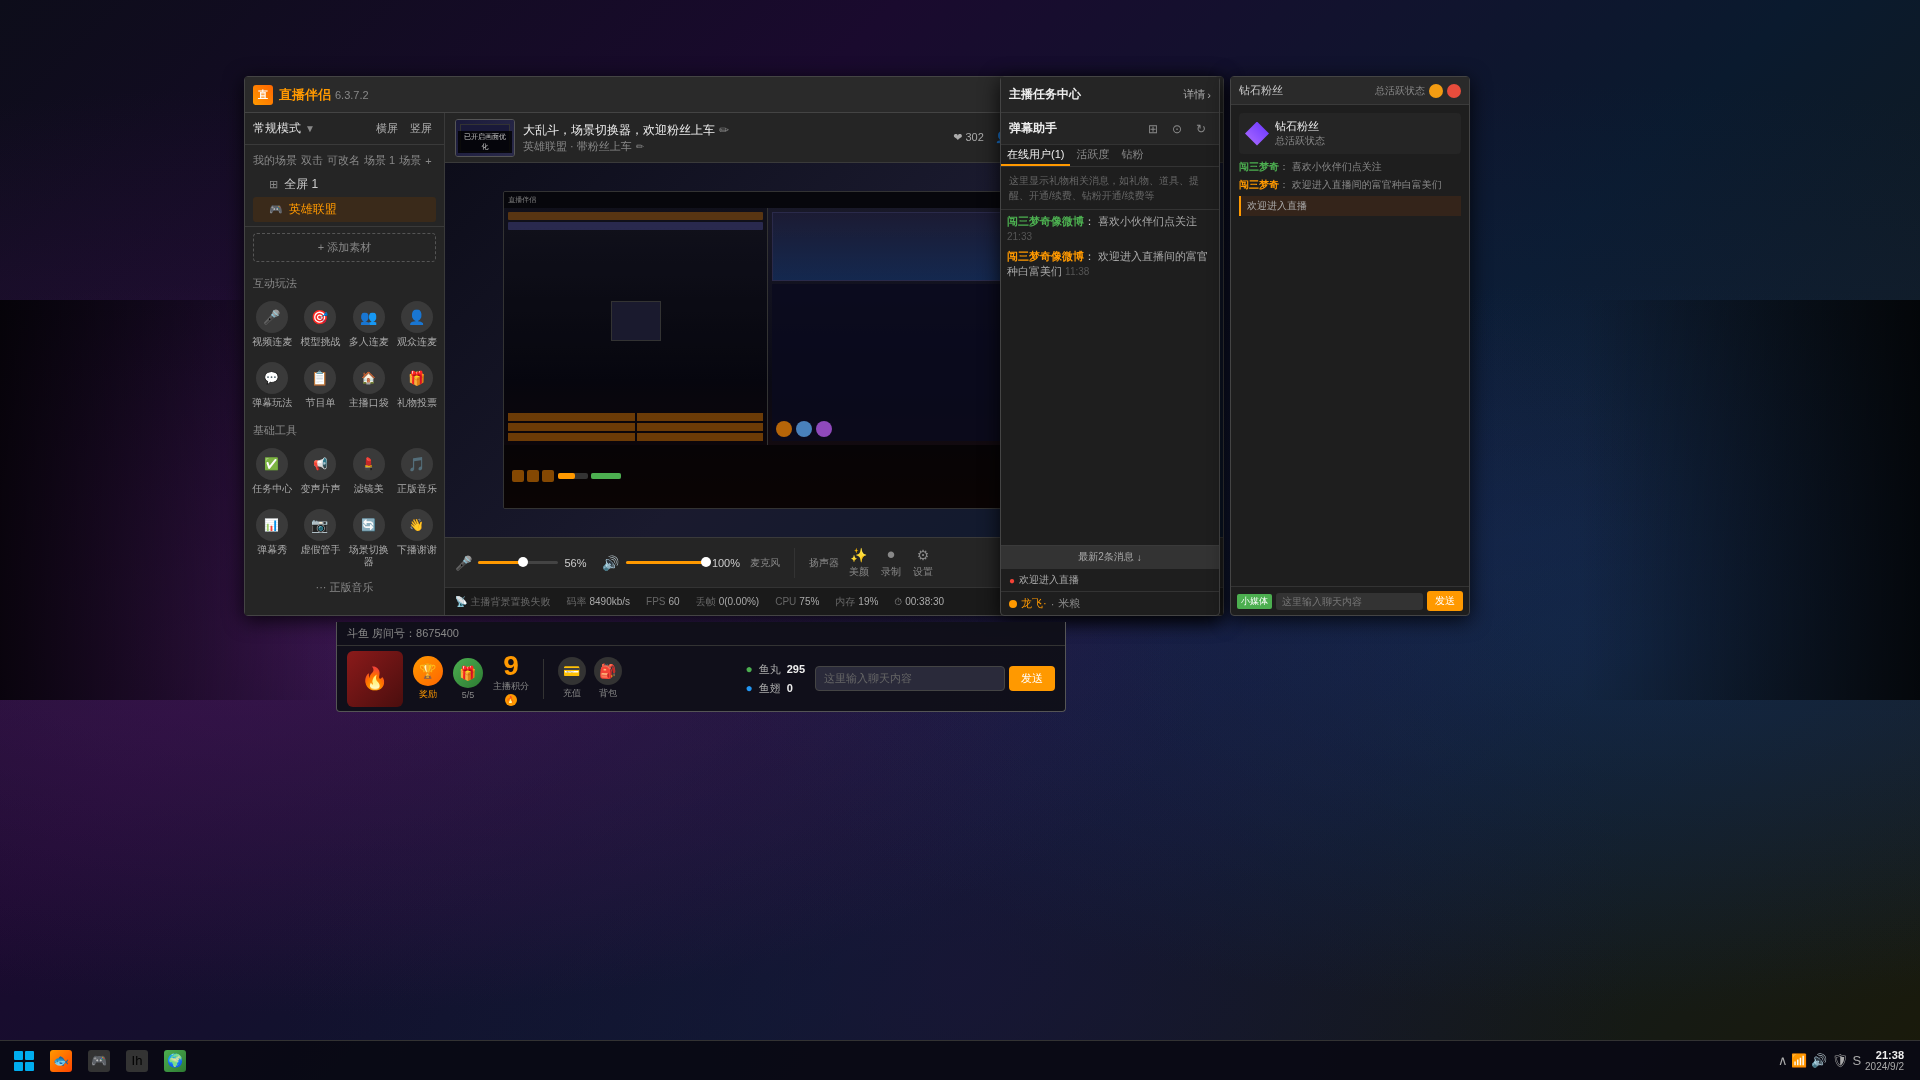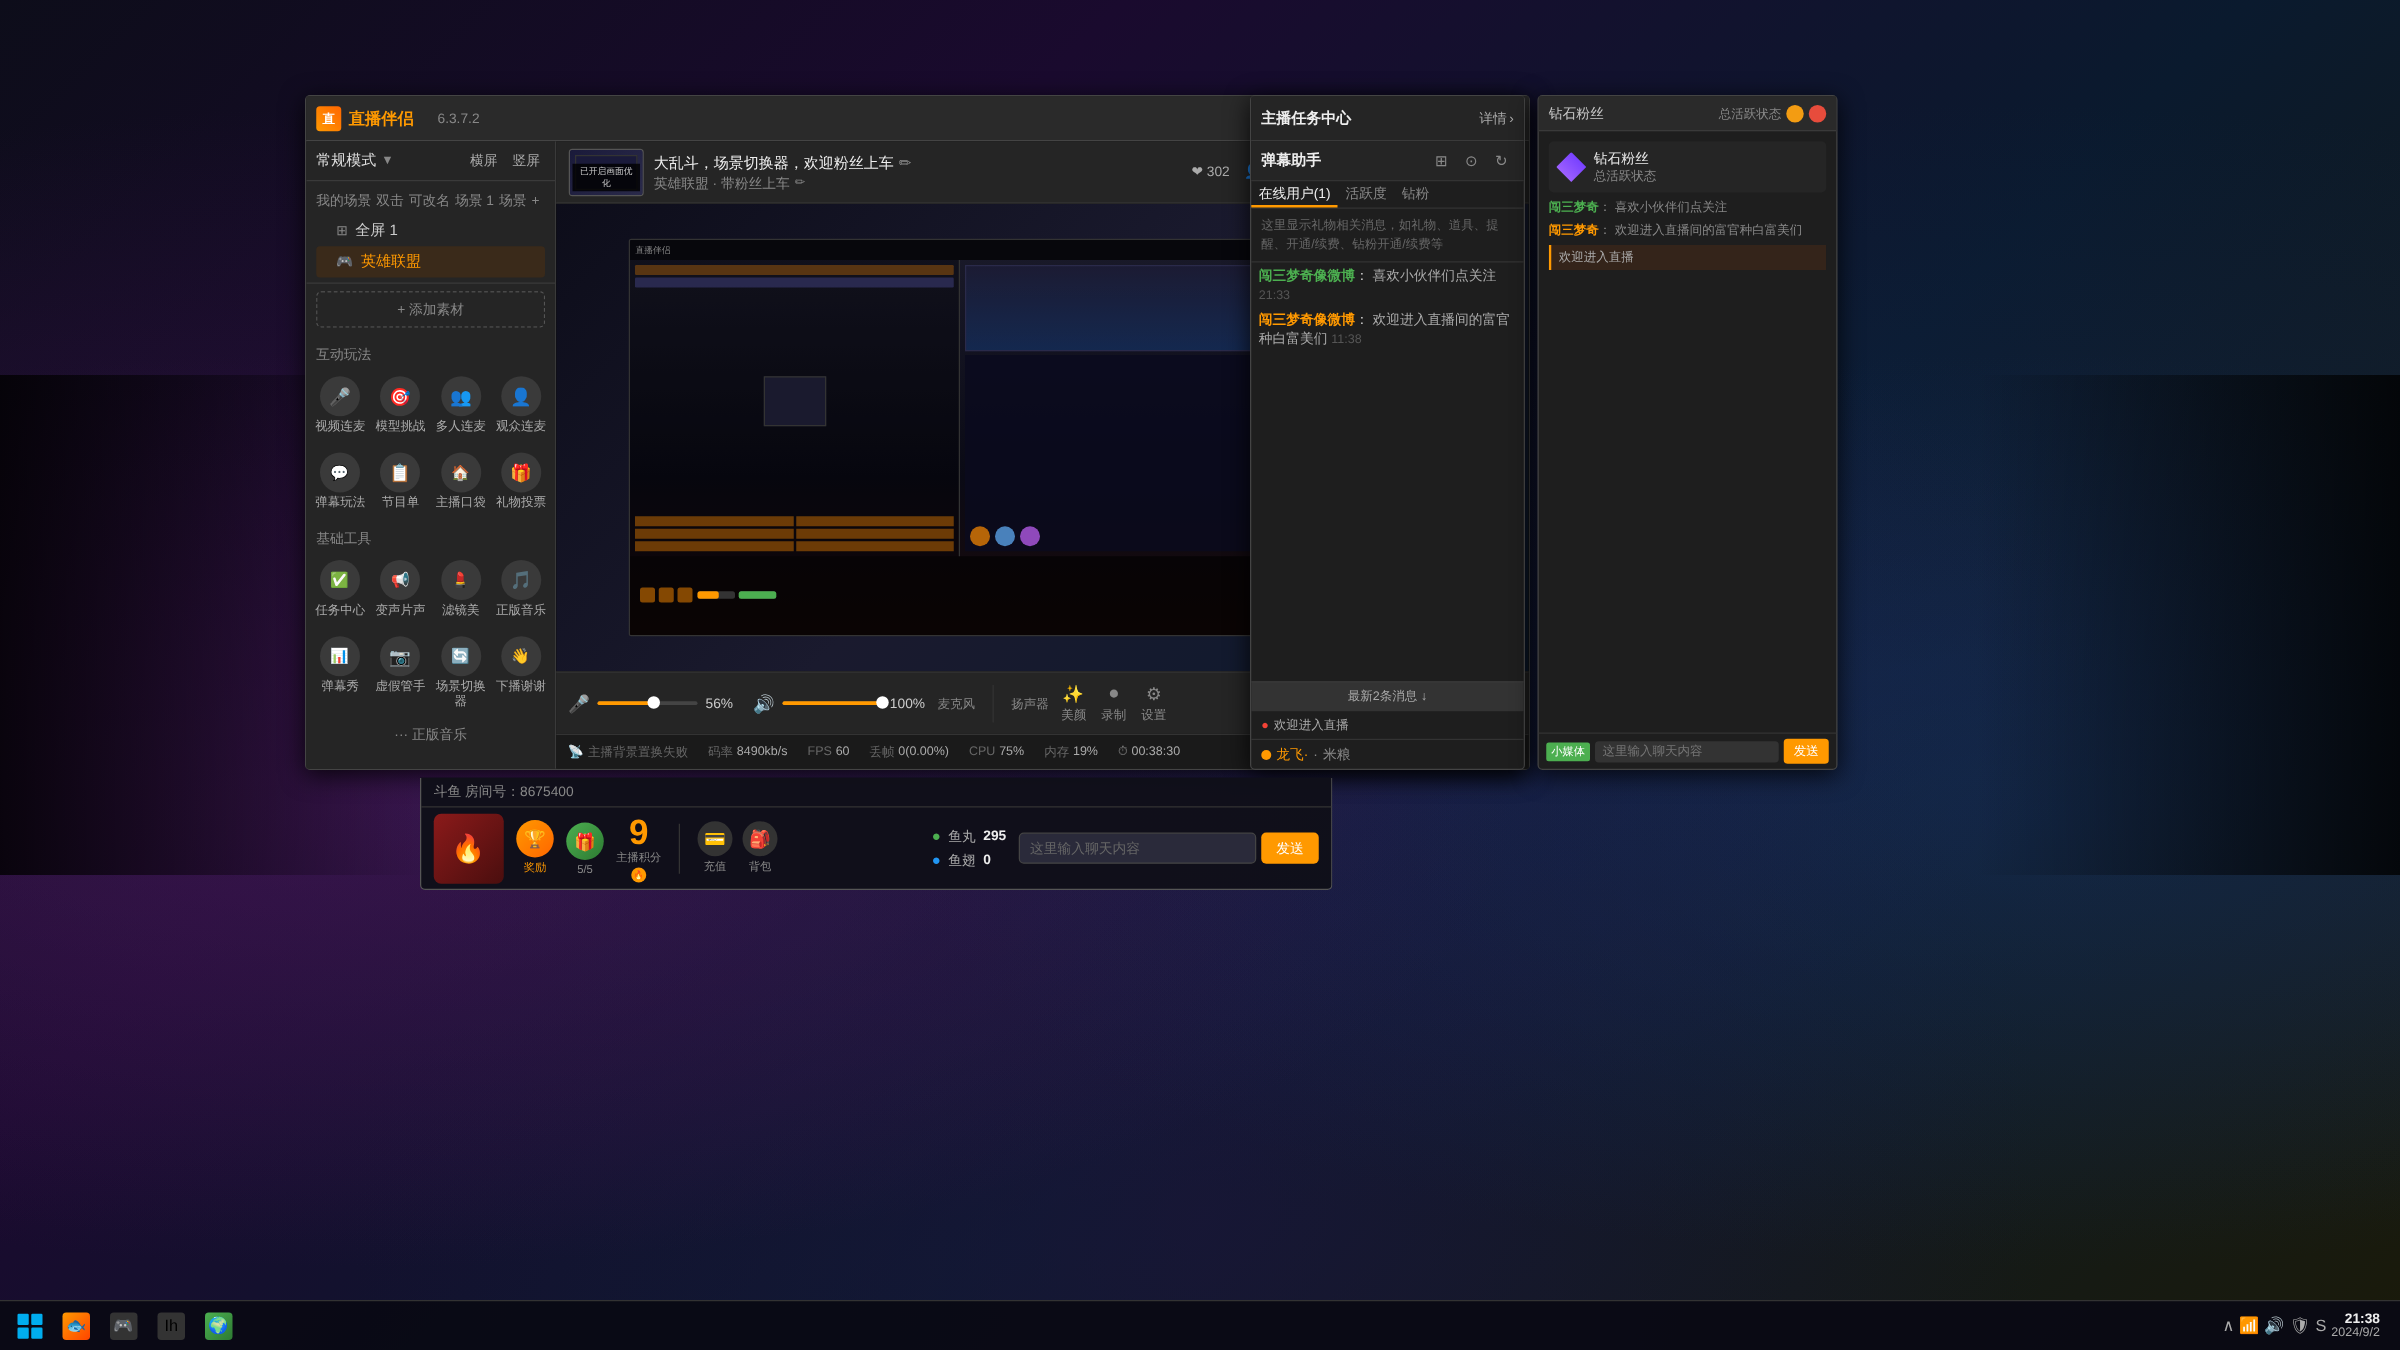--- a/index.html
+++ b/index.html
@@ -69,21 +69,21 @@
       display: flex;
       align-items: center;
       justify-content: center;
       color: white;
       font-size: 10px;
       font-weight: bold;
     }
     .title-version {
       color: #888;
       font-size: 11px;
-      margin-left: 19px;
+      margin-left: 4px;
     }
     .title-spacer { flex: 1; }
     .title-controls {
       display: flex;
       align-items: center;
       gap: 4px;
     }
     .title-btn {
       width: 28px;
       height: 22px;

